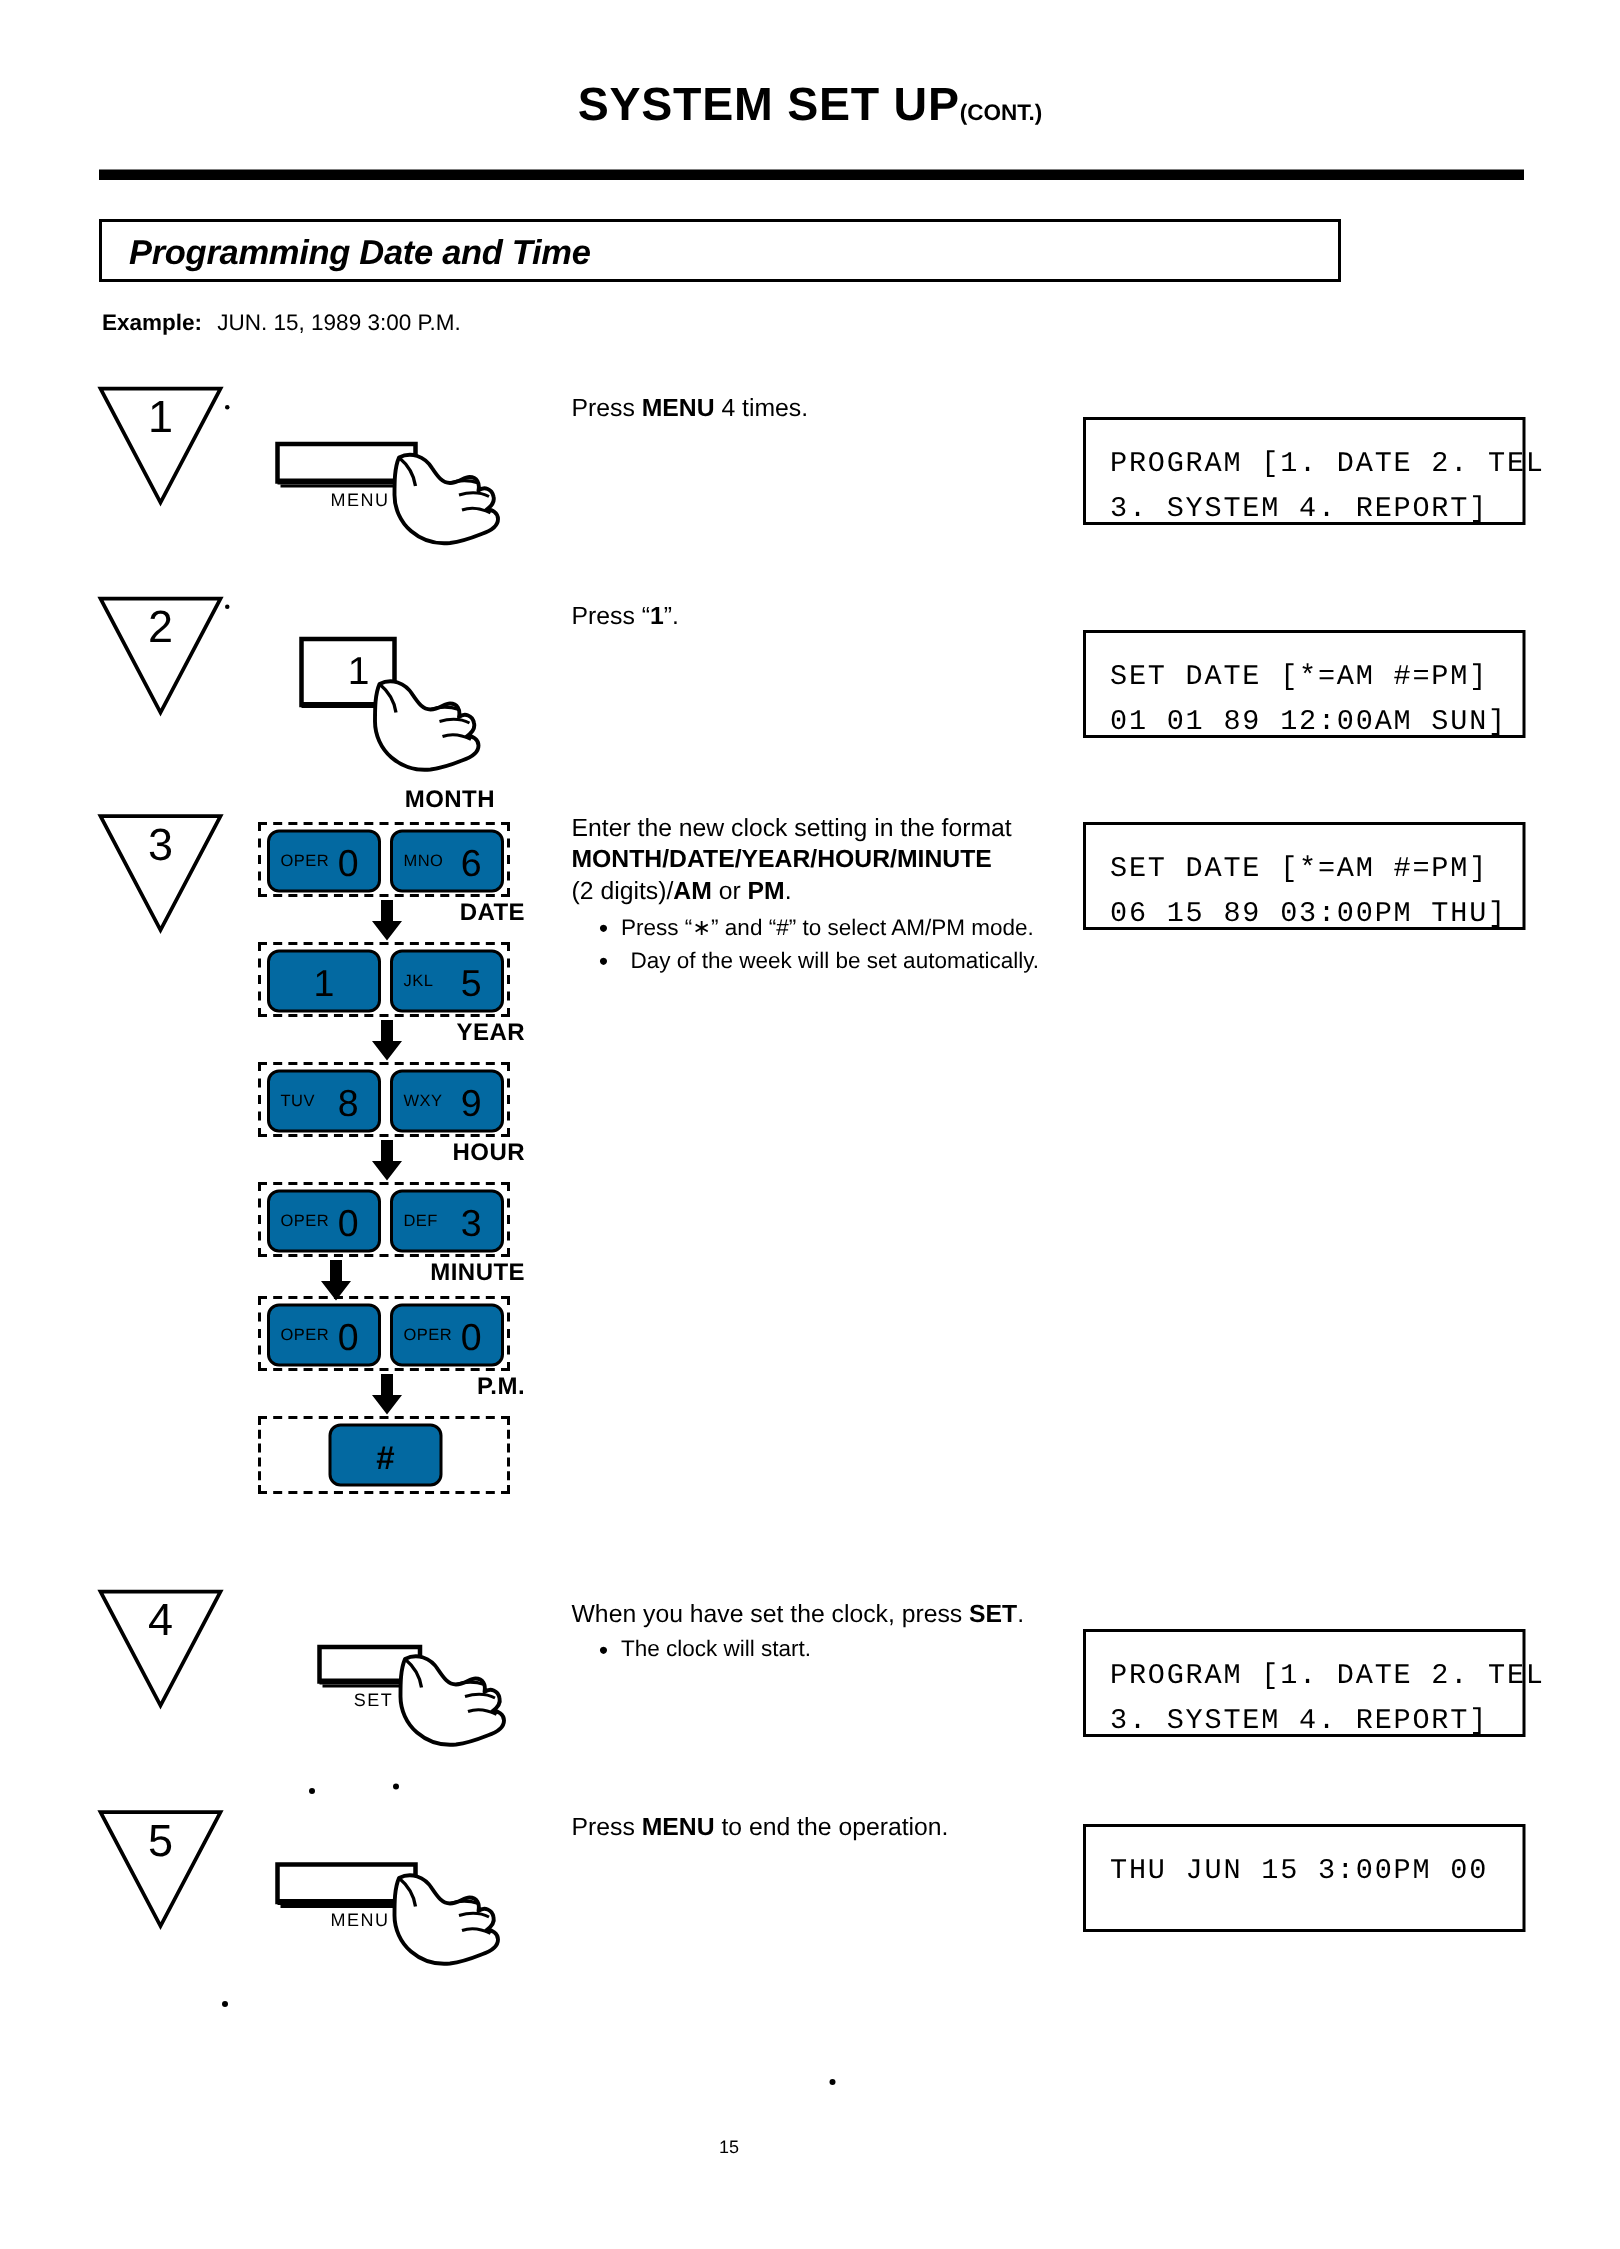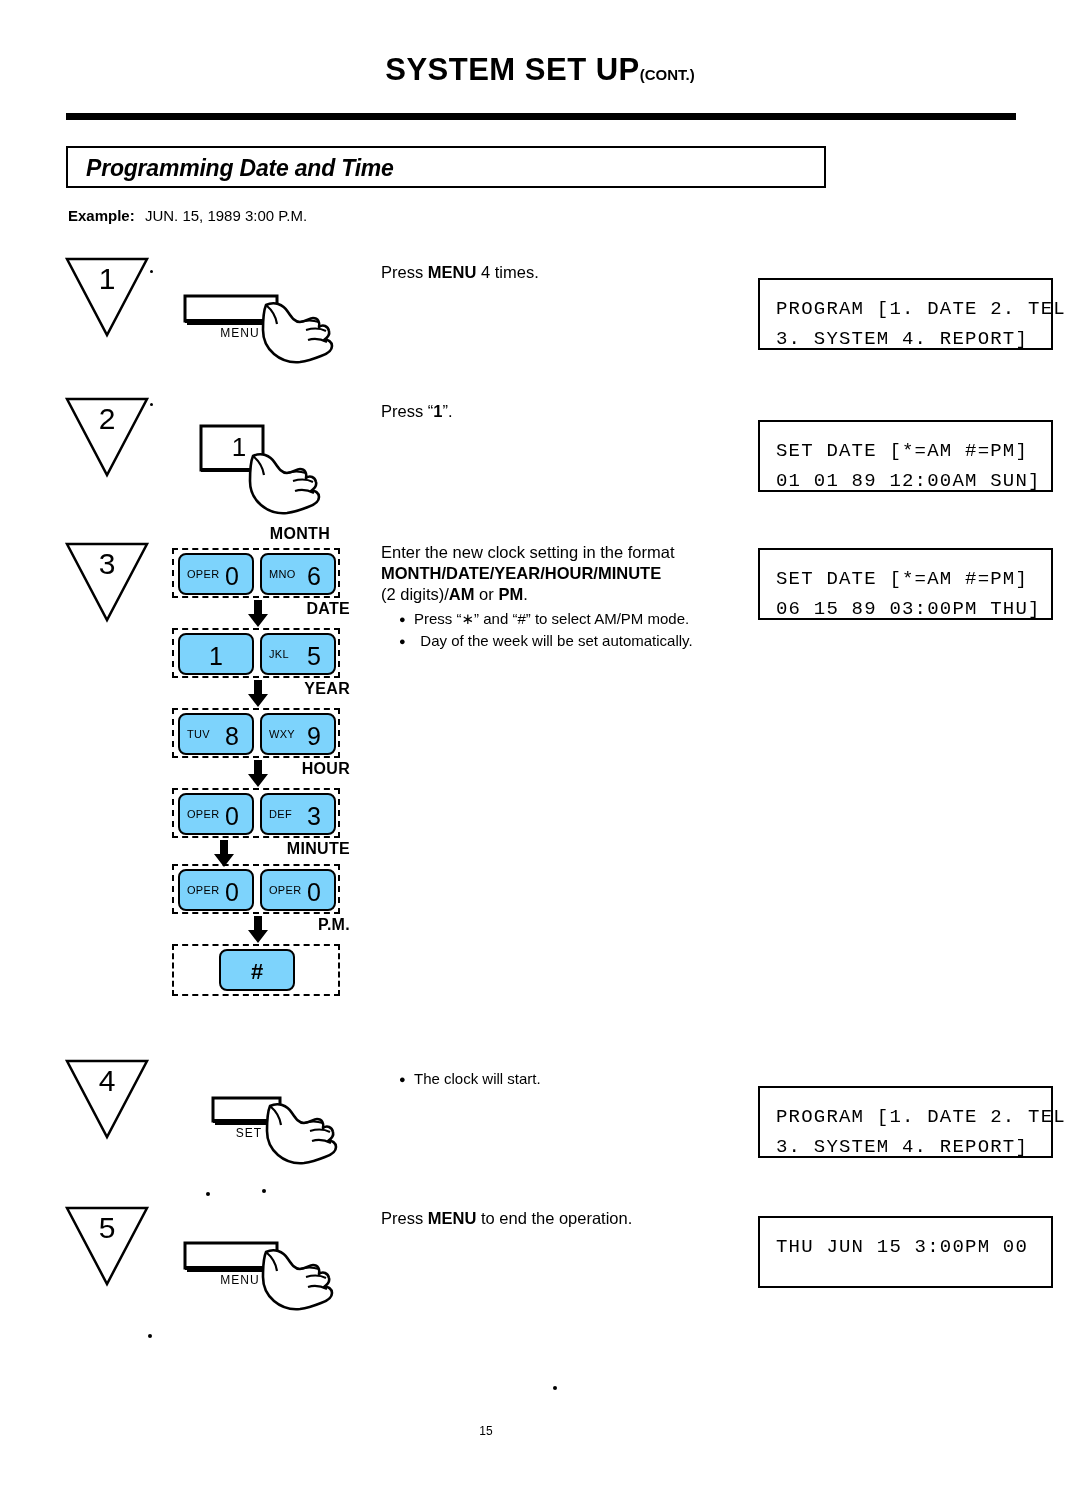--- a/index.html
+++ b/index.html
@@ -18,21 +18,21 @@
     position:absolute;left:0;top:52px;width:1080px;
     text-align:center;
     font-size:31px;font-weight:bold;letter-spacing:0.5px;
   }
   .title .cont{font-size:15px;letter-spacing:0;}
   .rule{
     position:absolute;left:66px;top:113px;width:950px;height:7px;
     background:#000;
   }
   .section-box{
-    position:absolute;left:66px;top:146px;width:760px;height:42px;
+    position:absolute;left:66px;top:146px;width:828px;height:42px;
     border:2px solid #000;
     box-sizing:border-box;
   }
   .section-box .label{
     position:absolute;left:18px;top:7px;
     font-size:23px;font-weight:bold;font-style:italic;
     letter-spacing:-0.2px;
   }
   .example{
     position:absolute;left:68px;top:207px;
@@ -66,40 +66,39 @@
     content:"\25CF";position:absolute;left:0;top:0;font-size:11px;line-height:20px;
   }
 
   
   .lcd{
     position:absolute;border:2px solid #000;background:#fff;
     box-sizing:border-box;
     font-family:"Liberation Mono","DejaVu Sans Mono",monospace;
     font-size:19px;line-height:30px;letter-spacing:1.2px;
     padding:14px 0 0 16px;
-    margin-left:36px;
   }
   .lcd div{white-space:pre;}
 
   
   .keypad{position:absolute;left:150px;top:548px;width:200px;}
   .kgroup{
     position:relative;
     border:2px dashed #000;
     box-sizing:border-box;
     width:168px;height:50px;
     margin-left:22px;
   }
   .kgroup.wide{height:52px;}
   .key{
     position:absolute;top:3px;
     width:76px;height:42px;
     border:2.5px solid #000;border-radius:8px;
     box-sizing:border-box;
-    background:#7dd3fc;
+    background:#0369a1;
   }
   .key.left{left:4px;}
   .key.right{left:86px;}
   .key.center{left:45px;}
   .key .letters{
     position:absolute;left:7px;top:13px;
     font-size:11px;letter-spacing:0.3px;font-weight:normal;
   }
   .key .digit{
     position:absolute;right:13px;top:3px;
@@ -352,20 +351,21 @@
                C119,35 124,37 125,42 C126,46 123,49 120,51 C124,50 128,53 128,57 C128,62 123,65 117,67
                C112,69 104,72 96,73 C86,74 77,71 70,65 C63,59 59,50 59,41 C59,32 59,23 62,16 Z" fill="#fff" stroke="#000" stroke-width="2.6" stroke-linejoin="round"></path>
       <path d="M96,33 C102,31 109,31 115,33" fill="none" stroke="#000" stroke-width="2"></path>
       <path d="M102,41 C109,39 116,39 122,42" fill="none" stroke="#000" stroke-width="2"></path>
       <path d="M104,51 C110,49 117,50 123,53" fill="none" stroke="#000" stroke-width="2"></path>
       <path d="M62,16 C68,21 72,28 73,35" fill="none" stroke="#000" stroke-width="2.2"></path>
     </svg>
     <div class="btnlabel" style="left:10px;top:36px;width:62px;">SET</div>
   </div>
   <div class="instr" style="left:381px;top:1066px;width:340px;">
+    <div><span>When you have set the clock, press </span><span class="hl">SET</span><span>.</span></div>
     <div class="bullets" style="margin-left:18px;">
       <div class="bl">The clock will start.</div>
     </div>
   </div>
   <div class="lcd" style="left:722px;top:1086px;width:295px;height:72px;">
     <div>PROGRAM [1. DATE 2. TEL</div>
     <div>3. SYSTEM 4. REPORT]</div>
   </div>
 
   <div class="tri" style="left:64px;top:1205px;">

